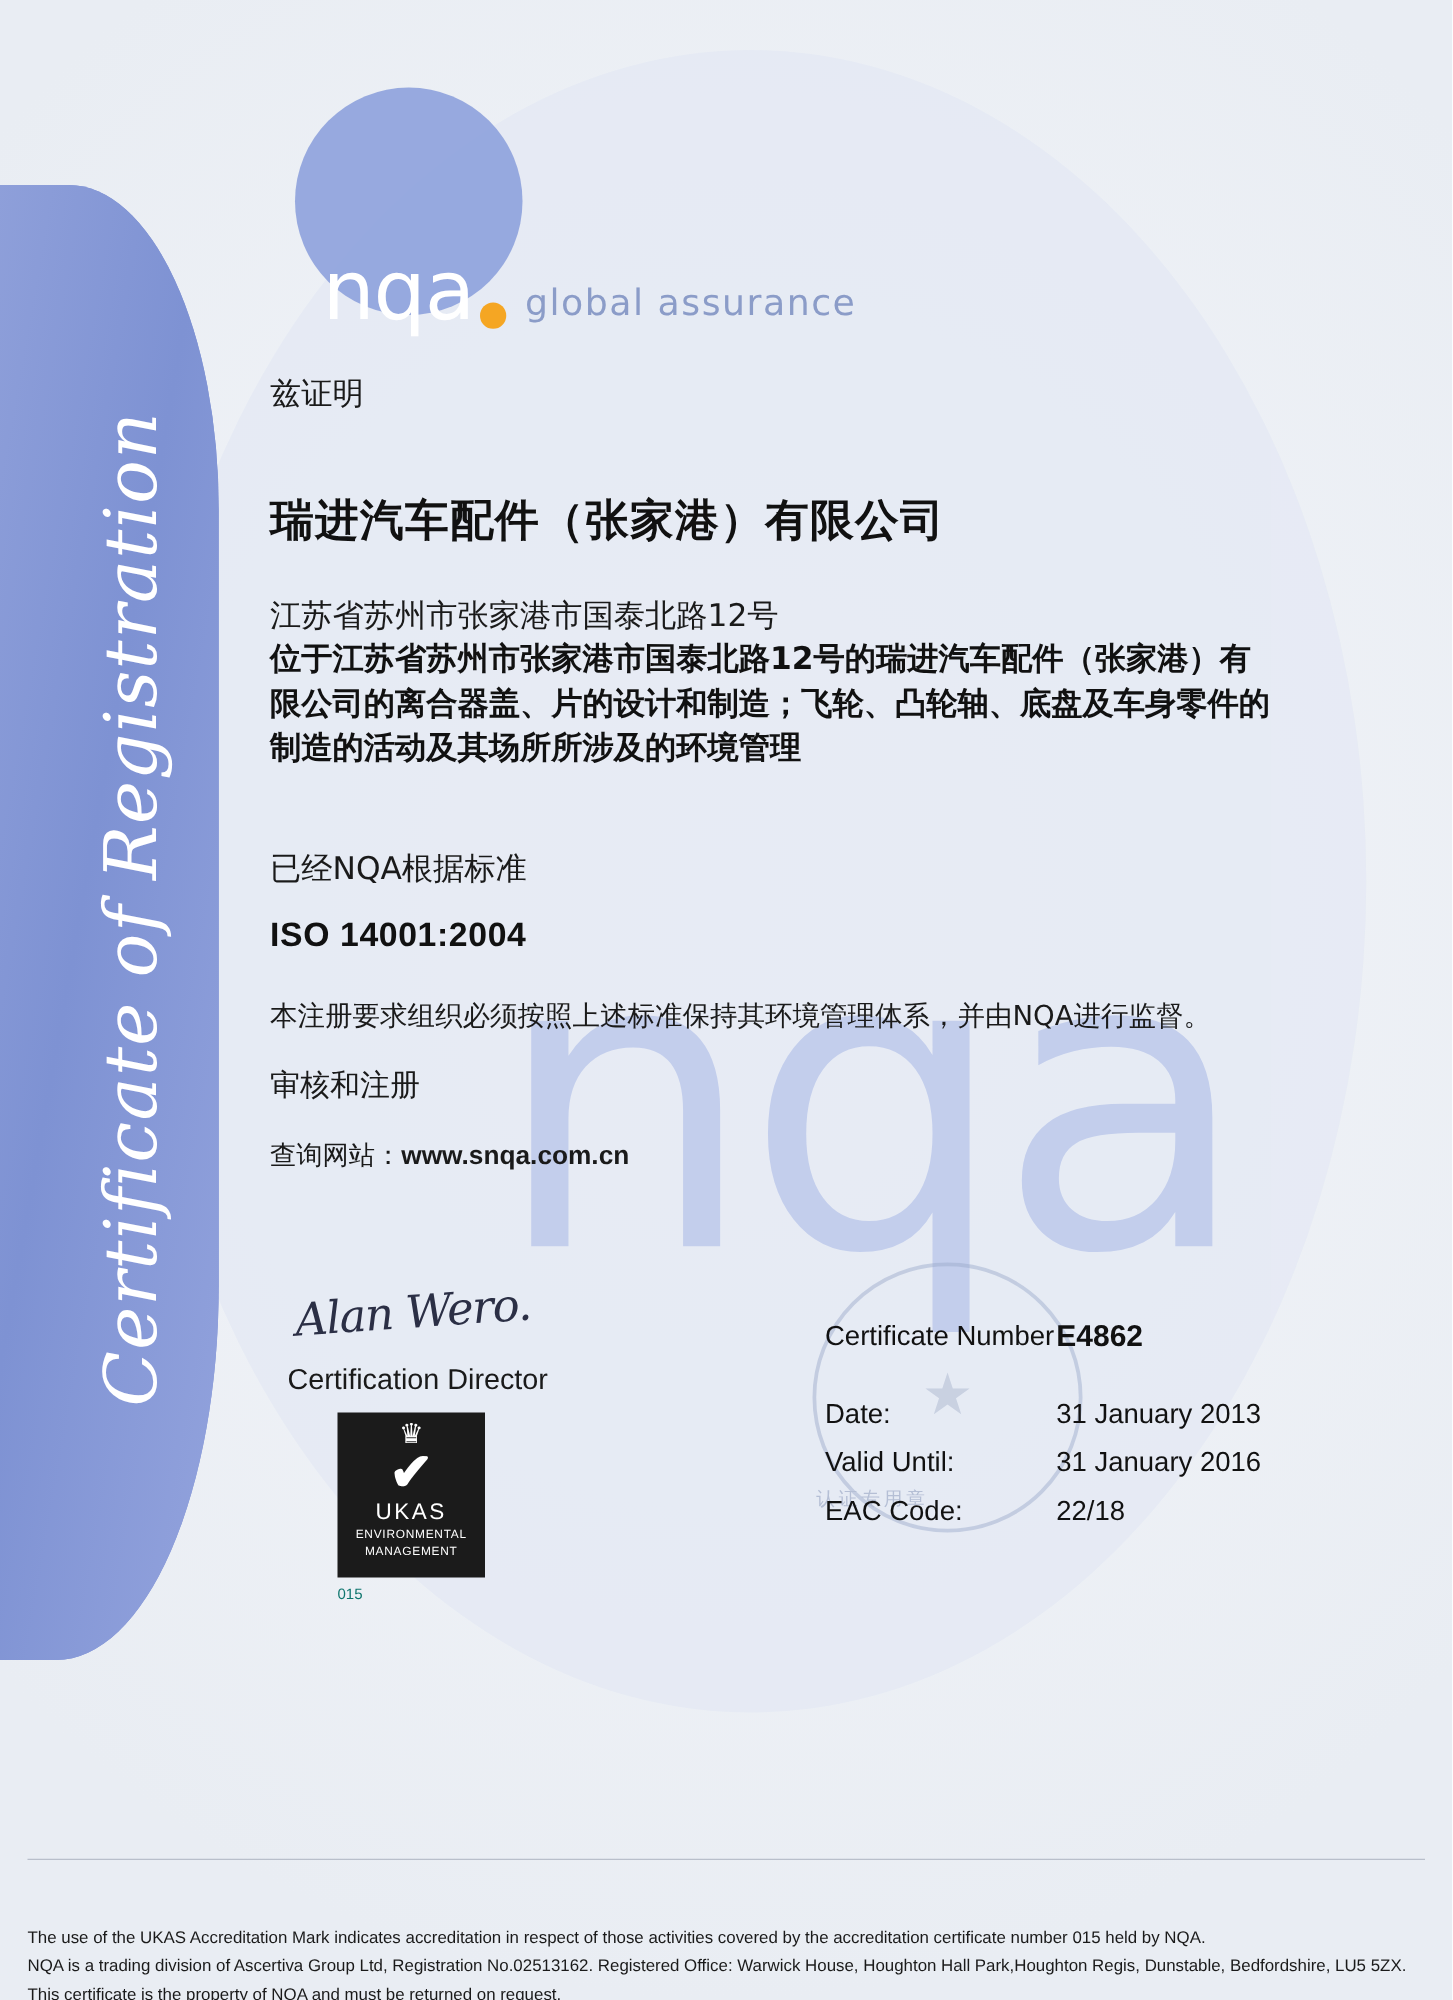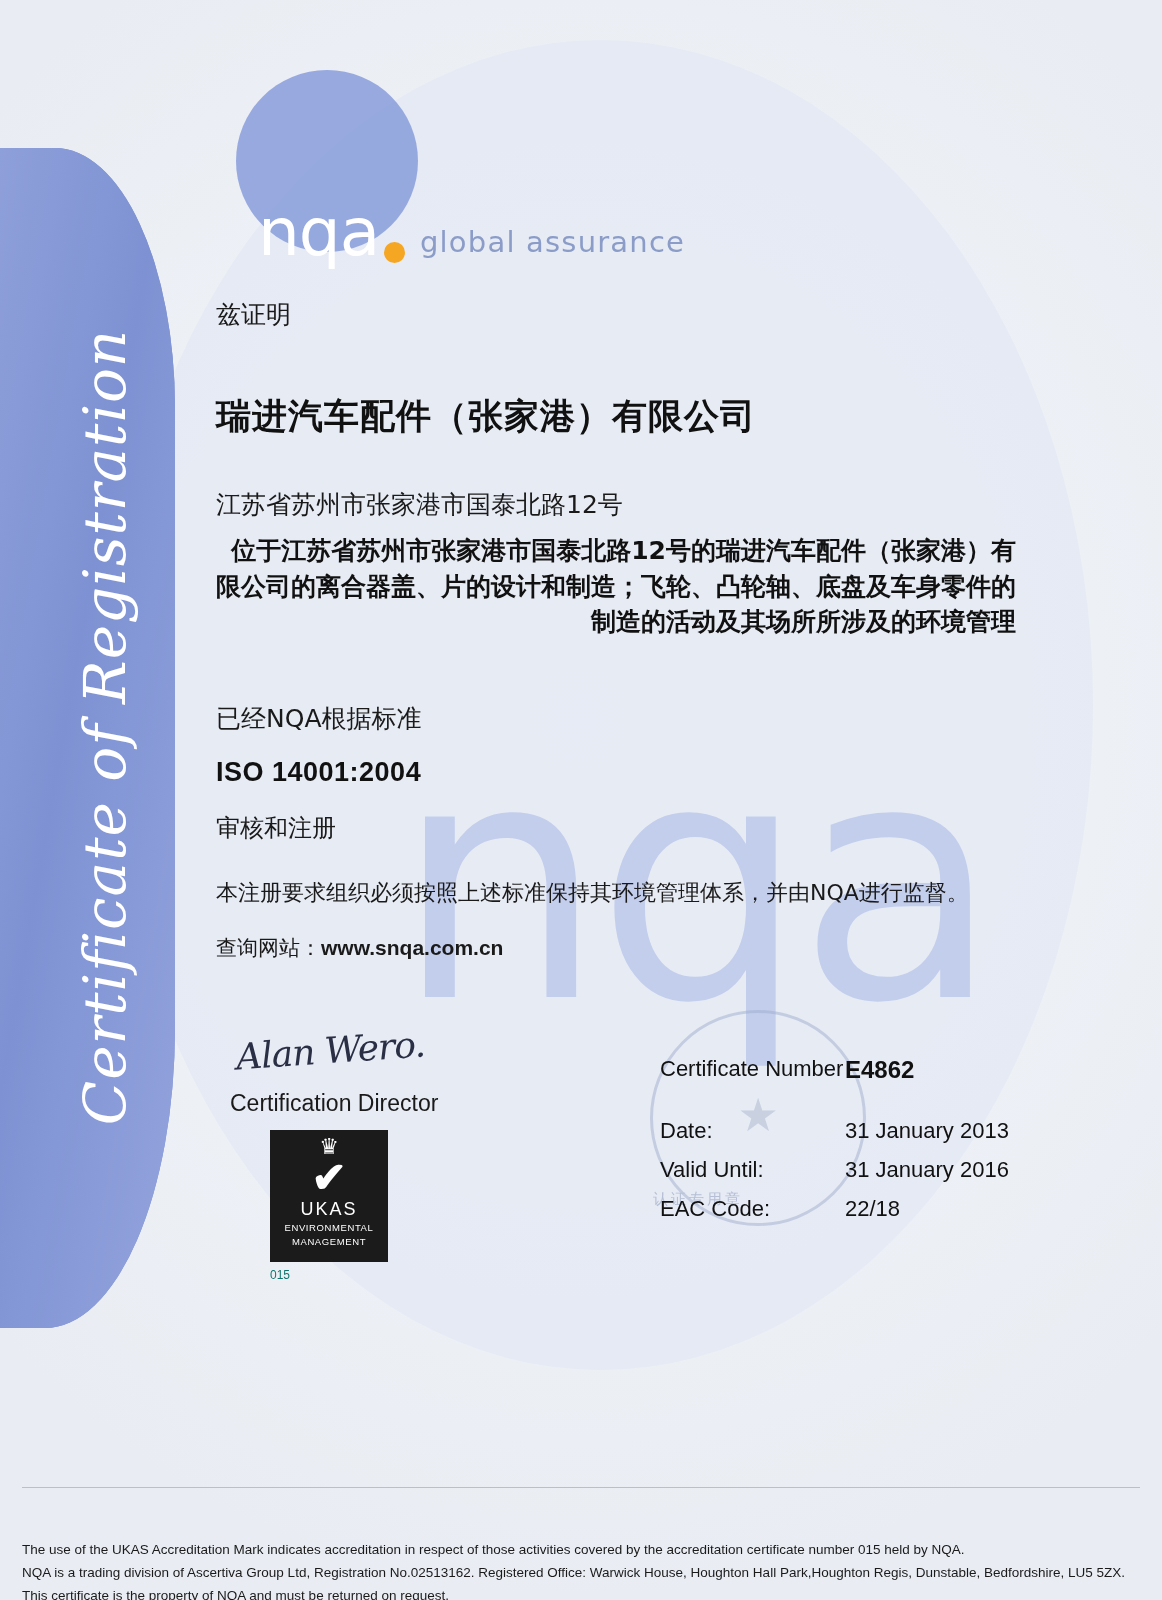--- a/index.html
+++ b/index.html
@@ -145,35 +145,33 @@
   .company {
     font-size: 35px;
     font-weight: bold;
     color: #111111;
     margin-top: 62px;
     letter-spacing: 1px;
   }
   .address {
     font-size: 25px;
     color: #1a1a1a;
-    margin-top: 48px;
+    margin-top: 36px;
   }
   .scope-intro {
     font-size: 25px;
     color: #1a1a1a;
     margin-top: 46px;
   }
   .scope-body {
     font-size: 25px;
     font-weight: bold;
     color: #111111;
-    margin-top: 12px;
     line-height: 1.42;
     width: 800px;
-    text-align: right;
   }
   .assessed {
     font-size: 25px;
     color: #1a1a1a;
     margin-top: 62px;
   }
   .standard {
     font-family: "Liberation Sans", sans-serif;
     font-size: 27px;
     font-weight: bold;
@@ -367,23 +365,23 @@
     <div class="cn company">瑞进汽车配件（张家港）有限公司</div>
 
     <div class="cn address">江苏省苏州市张家港市国泰北路12号</div>
 
     <div class="cn scope-body">位于江苏省苏州市张家港市国泰北路12号的瑞进汽车配件（张家港）有限公司的离合器盖、片的设计和制造；飞轮、凸轮轴、底盘及车身零件的制造的活动及其场所所涉及的环境管理</div>
 
     <div class="cn assessed">已经NQA根据标准</div>
 
     <div class="standard">ISO 14001:2004</div>
 
+    <div class="cn maintain">本注册要求组织必须按照上述标准保持其环境管理体系，并由NQA进行监督。</div>
+
     <div class="cn audited">审核和注册</div>
-
-    <div class="cn maintain">本注册要求组织必须按照上述标准保持其环境管理体系，并由NQA进行监督。</div>
 
     <div class="cn website">
       <span>查询网站：</span><b>www.snqa.com.cn</b>
     </div>
   </div>
 
   <div class="sig-area">
     <div class="signature">Alan Wero.</div>
     <div class="sig-title">Certification Director</div>
 

